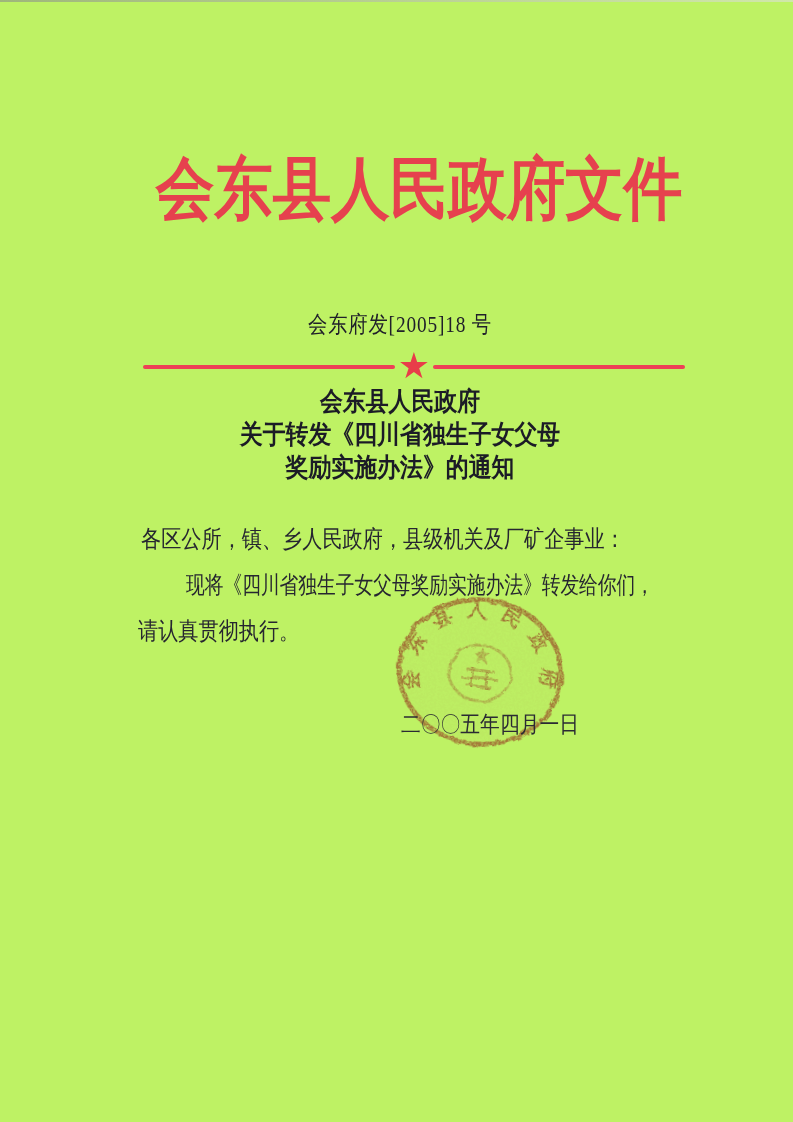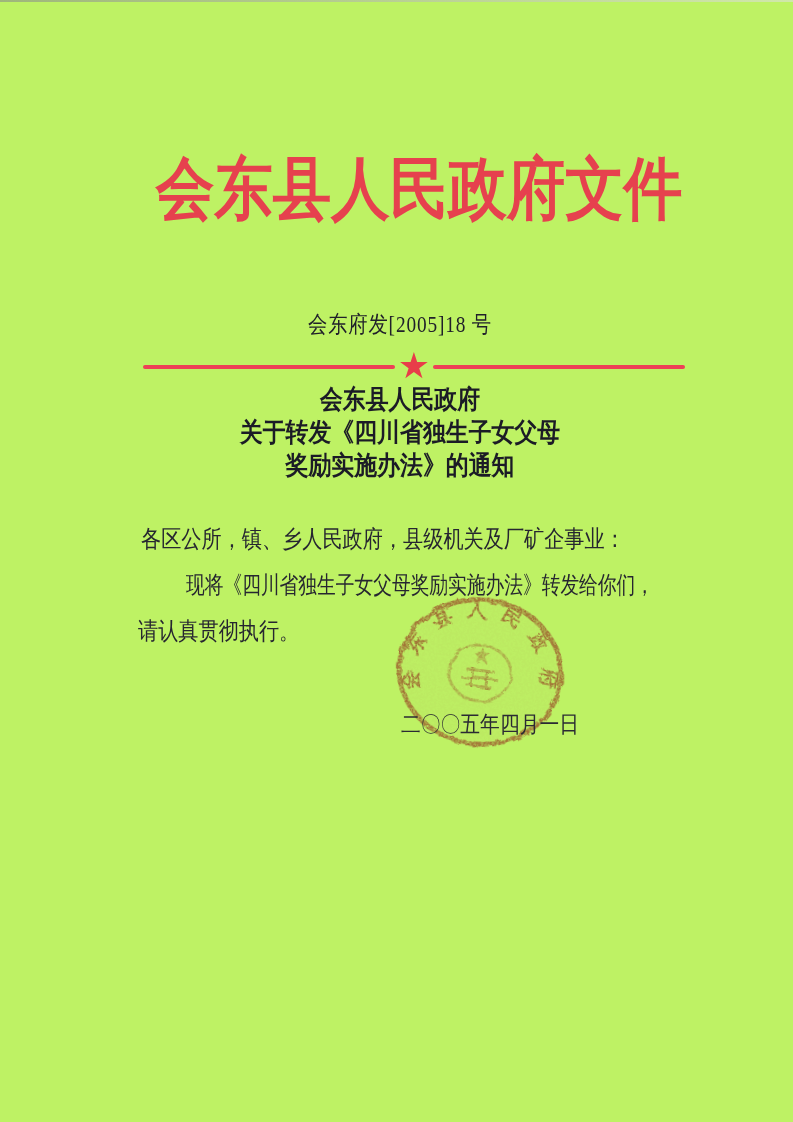--- a/index.html
+++ b/index.html
@@ -38,21 +38,21 @@
   .dline{flex:1;height:4px;background:#ed4056;border-radius:2px;}
   .dstar{
     flex:0 0 auto;margin:0 3px;
     font-family:"DejaVu Sans","Liberation Sans",sans-serif;
     font-size:36px;line-height:40px;color:#e83d49;
     transform:translateY(-1px);
   }
   .doc-title{
     position:absolute;top:385px;left:20px;width:760px;
     text-align:center;
-    font-family:Liberation Mono, monospace;
+    font-family:Liberation Sans, sans-serif;
     font-weight:700;font-size:26px;line-height:33px;
     color:#1b1b26;
   }
   .doc-title div{transform:scaleX(.88);transform-origin:50% 50%;white-space:nowrap;}
   .bodytext{
     position:absolute;
     font-size:24px;line-height:1.1;color:#262630;
     transform:scaleX(.84);transform-origin:0 50%;
     white-space:nowrap;
   }

